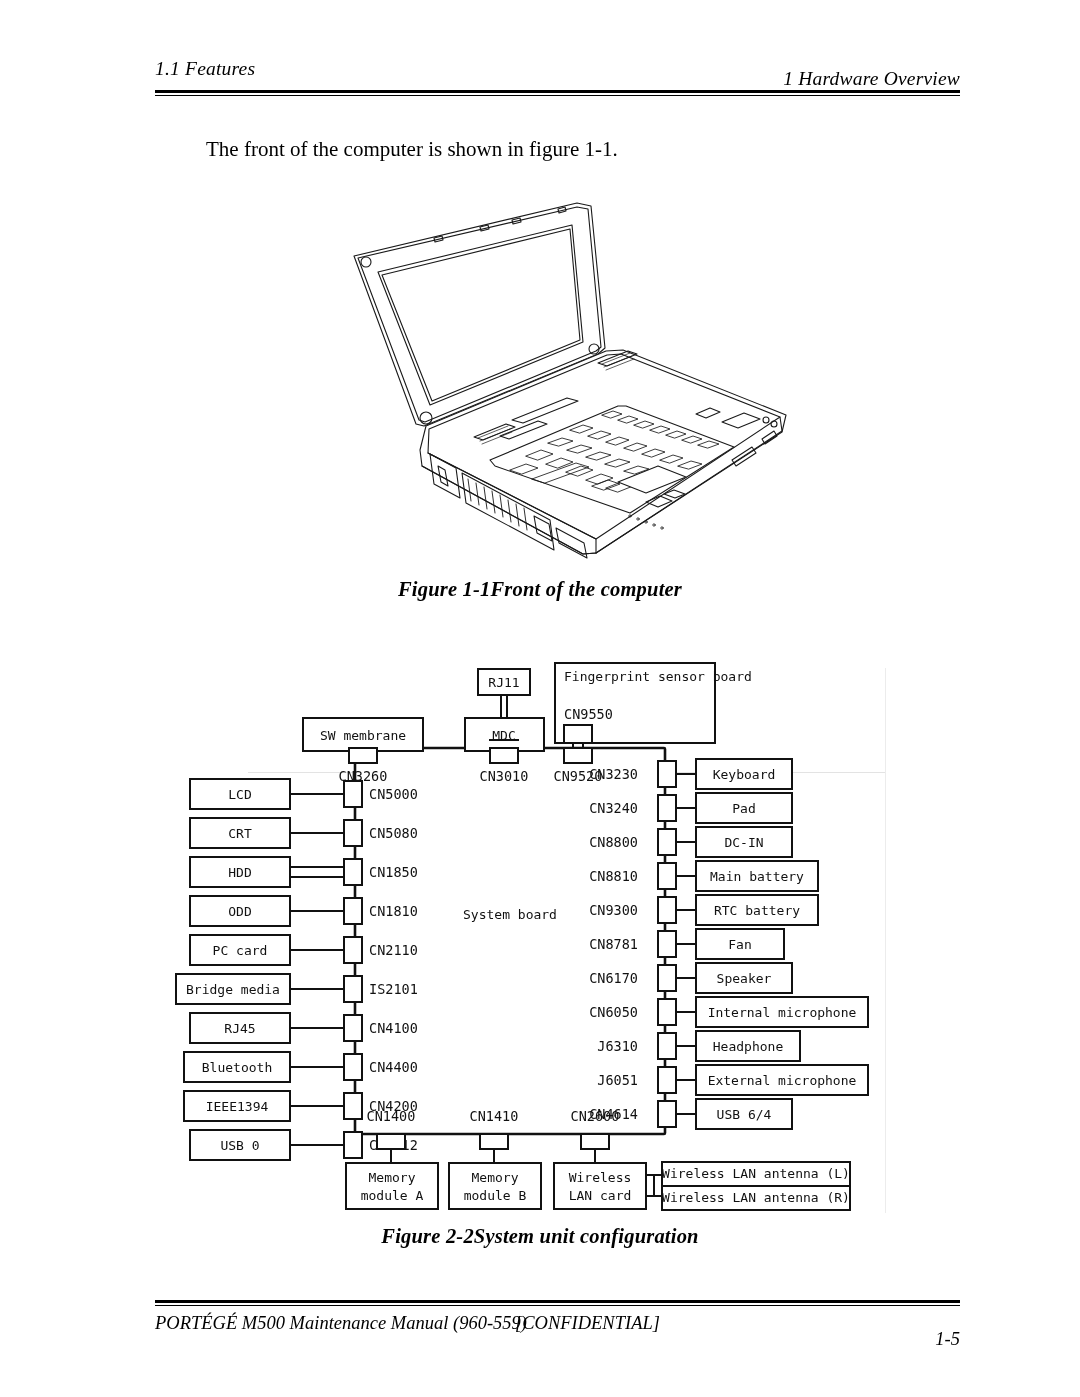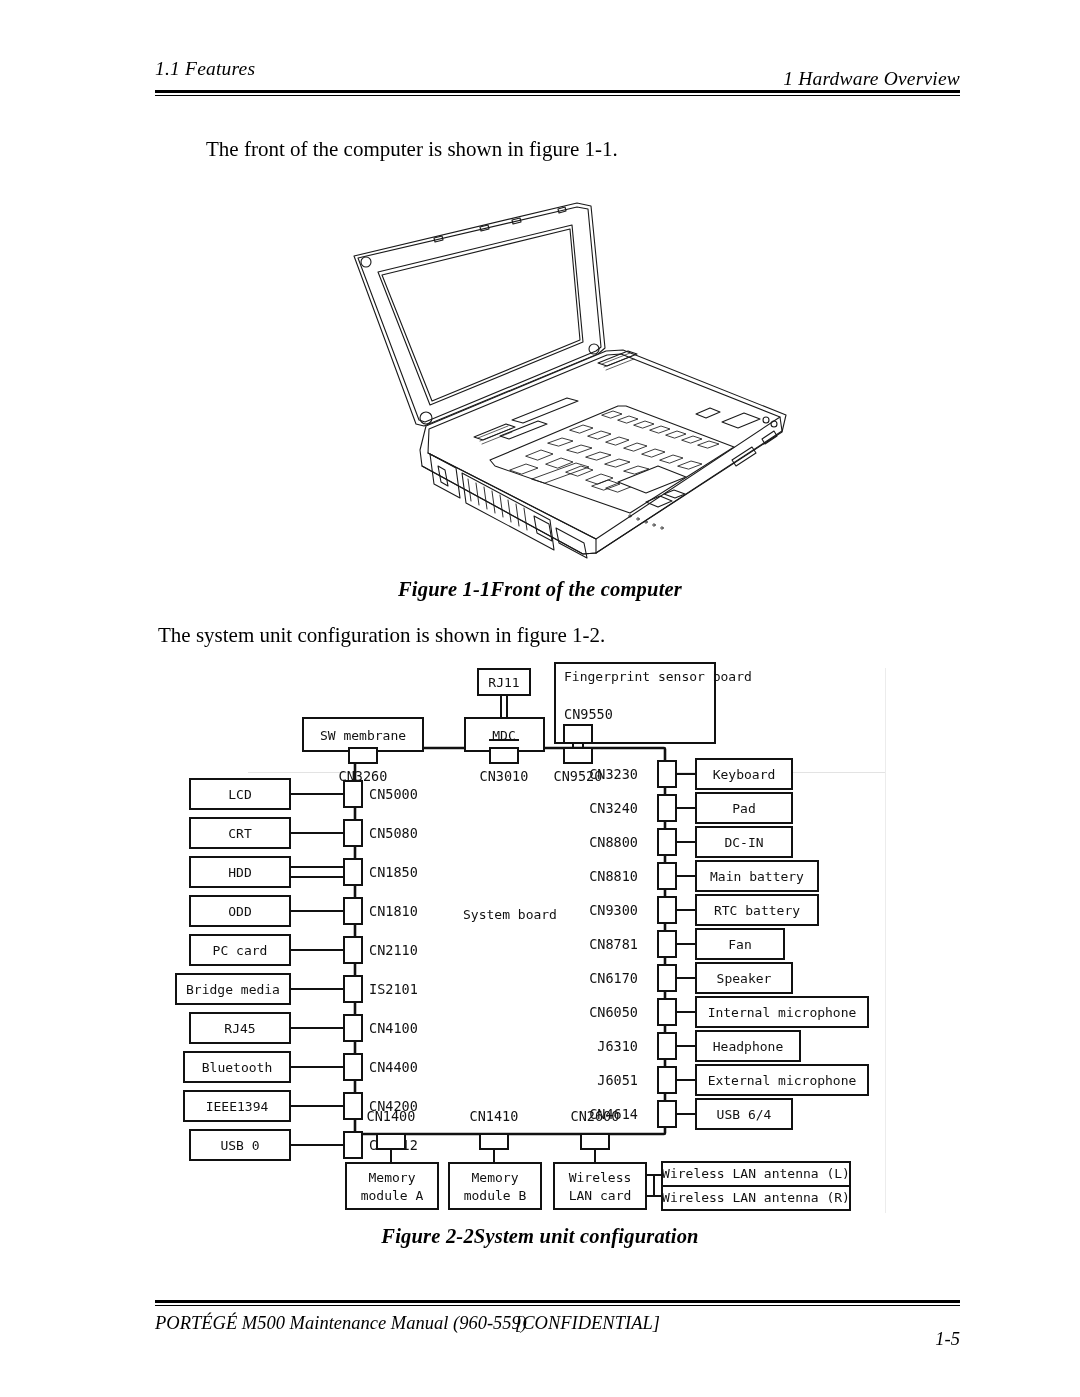--- a/index.html
+++ b/index.html
@@ -267,21 +267,20 @@
 
         <path d="M392 224 l22 -9 l16 6 l-22 9 z"></path>
       </g>
     </svg>
   </div>
 
   <div class="caption caption-1">
     <span class="cap-num">Figure 1-1</span><span>Front of the computer</span>
   </div>
 
-  <div class="para para-2">The system unit configuration is shown in figure 1-2.</div>
 
   <div class="artifact-h"></div>
   <div class="artifact-v"></div>
 
   <div class="diagram">
     <svg viewBox="0 0 800 560" xmlns="http://www.w3.org/2000/svg" font-family="DejaVu Sans Mono, monospace">
       <defs>
         <style>
           .bx   { fill:#ffffff; stroke:#111; stroke-width:2; }
           .bx2  { fill:#ffffff; stroke:#111; stroke-width:2.6; }

